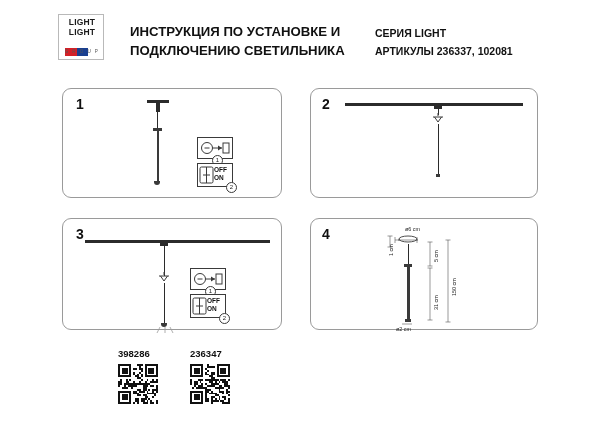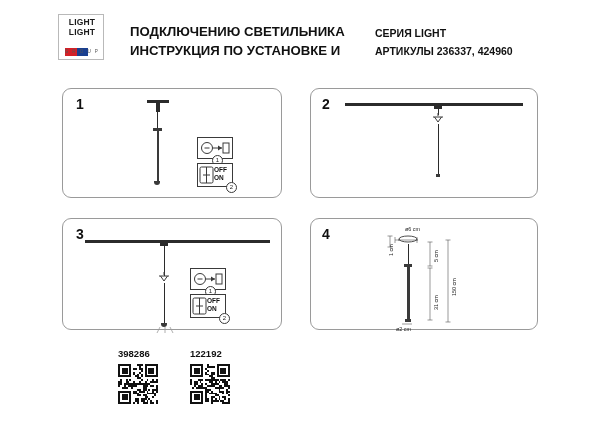--- a/index.html
+++ b/index.html
@@ -174,27 +174,27 @@
     </div>
     <div class="logo-bar">
       <span class="lb1"></span>
       <span class="lb2"></span>
       <span class="lb3"></span>
     </div>
     <div class="logo-group">G R O U P</div>
   </div>
 
   <div class="title-main">
+    <div>ИНСТРУКЦИЯ ПО УСТАНОВКЕ И</div>
     <div>ПОДКЛЮЧЕНИЮ СВЕТИЛЬНИКА</div>
-    <div>ИНСТРУКЦИЯ ПО УСТАНОВКЕ И</div>
   </div>
 
   <div class="title-right">
     <div>СЕРИЯ LIGHT</div>
-    <div>АРТИКУЛЫ 236337, 424960</div>
+    <div>АРТИКУЛЫ 236337, 102081</div>
   </div>
 
   <div class="panel" id="panel1"></div>
   <div class="panel-num n1">1</div>
 
   <div>
 
     <div class="ln" style="left:147px; top:100px; width:22px; height:3px;"></div>
     <div class="ln" style="left:156px; top:103px; width:4px; height:9px;"></div>
 
@@ -326,21 +326,21 @@
 
     <div class="dim" style="left:405px; top:226px;">ø6 cm</div>
     <div class="dim vert" style="left:388px; top:256px;">1 cm</div>
     <div class="dim vert" style="left:433px; top:262px;">5 cm</div>
     <div class="dim vert" style="left:433px; top:310px;">31 cm</div>
     <div class="dim vert" style="left:451px; top:296px;">150 cm</div>
     <div class="dim" style="left:396px; top:326px;">ø2 cm</div>
   </div>
 
   <div class="code-label" style="left:118px; top:348px;">398286</div>
-  <div class="code-label" style="left:190px; top:348px;">122192</div>
+  <div class="code-label" style="left:190px; top:348px;">236347</div>
 
   <div class="qr" id="qr1" style="left:118px; top:364px;">
       <div class="qr-cell" style="left: 19.0476px; top: 0px; width: 1.90476px; height: 1.90476px;"></div>
       <div class="qr-cell" style="left: 20.9524px; top: 0px; width: 1.90476px; height: 1.90476px;"></div>
       <div class="qr-cell" style="left: 22.8571px; top: 0px; width: 1.90476px; height: 1.90476px;"></div>
       <div class="qr-cell" style="left: 20.9524px; top: 1.90476px; width: 1.90476px; height: 1.90476px;"></div>
       <div class="qr-cell" style="left: 15.2381px; top: 3.80952px; width: 1.90476px; height: 1.90476px;"></div>
       <div class="qr-cell" style="left: 17.1429px; top: 3.80952px; width: 1.90476px; height: 1.90476px;"></div>
       <div class="qr-cell" style="left: 20.9524px; top: 3.80952px; width: 1.90476px; height: 1.90476px;"></div>
       <div class="qr-cell" style="left: 22.8571px; top: 3.80952px; width: 1.90476px; height: 1.90476px;"></div>

